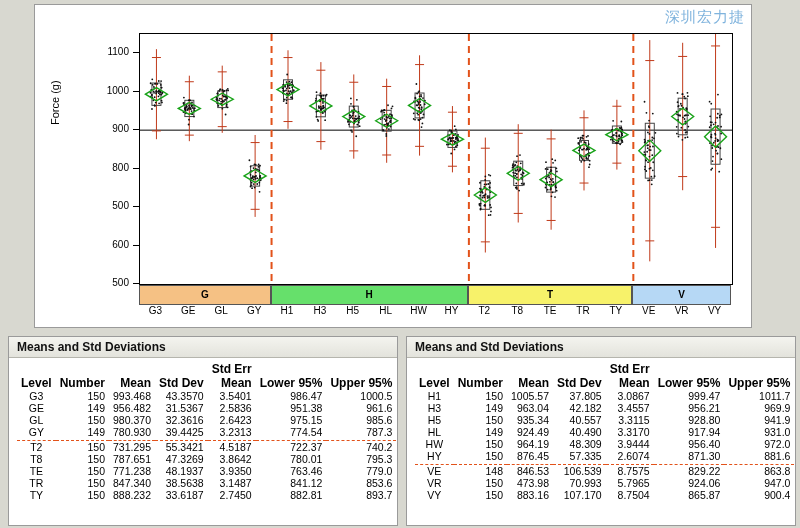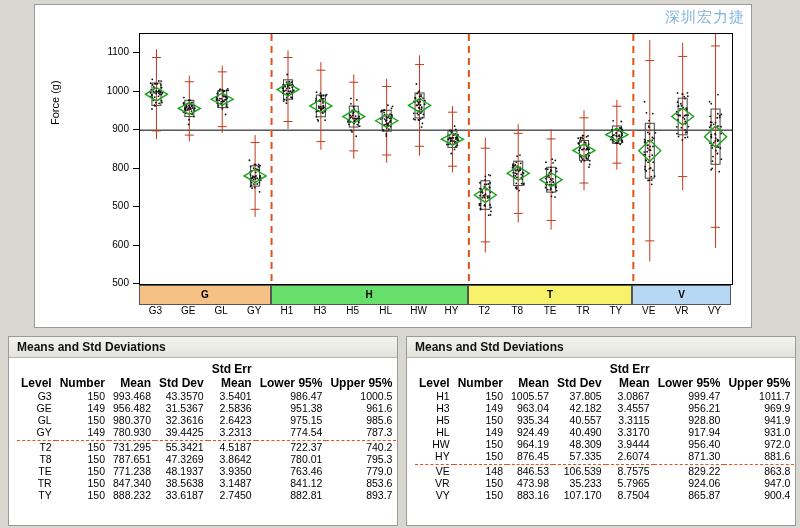--- a/index.html
+++ b/index.html
@@ -63,21 +63,21 @@
   }
   
   #tbl-left{left:8px;top:336px;width:388px;height:188px;}
   #tbl-right{left:406px;top:336px;width:388px;height:188px;}
   table.stats{
     border-collapse:collapse;width:100%;font-size:10.5px;
     font-family:"Liberation Sans", sans-serif;
   }
   table.stats td,table.stats th{padding:0 4px;white-space:nowrap;}
   table.stats th{font-weight:bold;text-align:right;font-size:12px;}
-  table.stats th.l,table.stats td.l{text-align:right;}
+  table.stats th.l,table.stats td.l{text-align:center;}
   table.stats td{text-align:right;}
   .hdr-sub{height:12px;}
   .hdr-sub th{font-weight:bold;}
   .sep-row td{border-bottom:1.5px dashed #e2521a;height:2px;padding:0;}
   .tblwrap{padding:4px 6px 0 8px;}
 </style>
 </head>
 <body>
 
 <div class="panel" id="chart-panel">
@@ -1254,21 +1254,21 @@
             <td class="">846.53</td>
             <td class="">106.539</td>
             <td class="">8.7575</td>
             <td class="">829.22</td>
             <td class="">863.8</td>
           </tr>
           <tr>
             <td class="l">VR</td>
             <td class="">150</td>
             <td class="">473.98</td>
-            <td class="">35.233</td>
+            <td class="">70.993</td>
             <td class="">5.7965</td>
             <td class="">924.06</td>
             <td class="">947.0</td>
           </tr>
           <tr>
             <td class="l">VY</td>
             <td class="">150</td>
             <td class="">883.16</td>
             <td class="">107.170</td>
             <td class="">8.7504</td>

